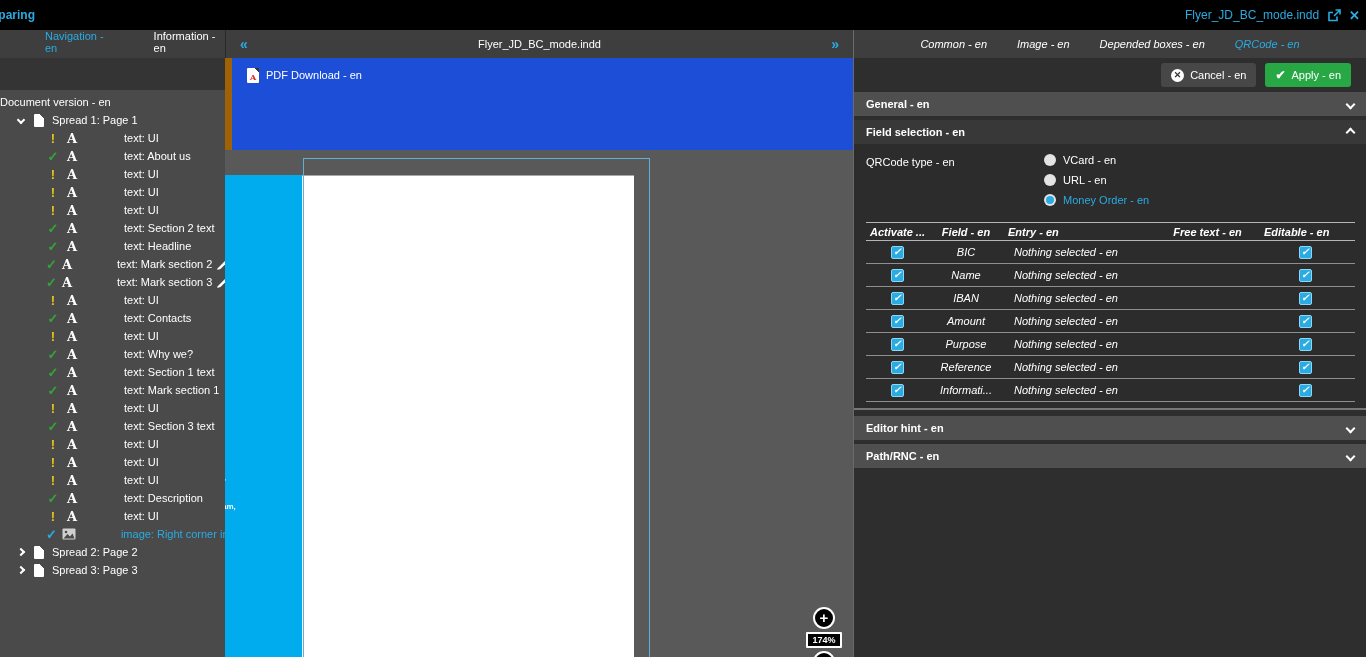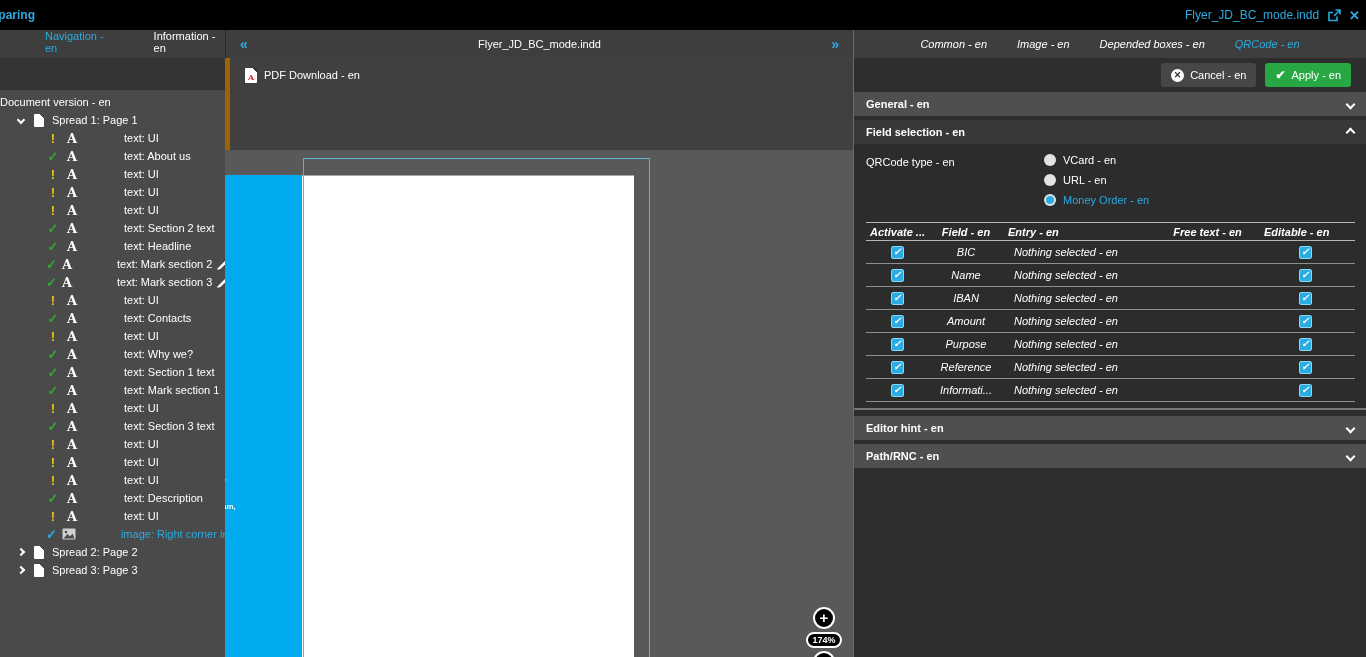--- a/index.html
+++ b/index.html
@@ -39,34 +39,34 @@
   .leaf-label{color:#fff;padding-left:40px;}
   .leaf-label.sel{color:#2aabe2;}
   .img-icon,.noedit{display:inline-flex;align-items:center;}
 
   
   #center{position:absolute;left:225px;top:30px;width:628px;height:627px;}
   #c-title{position:absolute;left:0;top:0;width:628px;height:28px;background:#3e3e3e;border-left:1px solid #2a2a2a;}
   #c-title .arrow{position:absolute;top:0;height:28px;display:flex;align-items:center;color:#2aabe2;font-size:14px;font-weight:bold;cursor:pointer;}
   #c-title .arrow.l{left:14px;} #c-title .arrow.r{right:14px;}
   #c-title .doc{position:absolute;left:0;right:0;top:0;height:28px;display:flex;align-items:center;justify-content:center;color:#fff;}
-  #c-tools{position:absolute;left:0;top:28px;width:628px;height:92px;background:#404040;border-left:5px solid #a16207;}
+  #c-tools{position:absolute;left:0;top:28px;width:628px;height:92px;background:#1d4ed8;border-left:7px solid #a16207;}
   #pdf-btn{position:absolute;left:15px;top:8px;height:18px;display:flex;align-items:center;gap:7px;cursor:pointer;}
   .pdf-icon{position:relative;display:inline-block;width:12px;height:15px;border-radius:1px;background:linear-gradient(225deg,#343434 0 3px,#fff 3px);}
   .pdf-icon::after{content:"A";position:absolute;left:0;right:0;top:4px;text-align:center;color:#d22;font-size:8px;font-weight:bold;font-family:"DejaVu Serif",serif;}
   #canvas{position:absolute;left:0;top:120px;width:628px;height:537px;background:#595959;overflow:hidden;}
   #strip{position:absolute;left:0;top:25px;width:77px;height:500px;}
   #page{position:absolute;left:77px;top:25px;width:332px;height:512px;background:#fff;border-top:1px solid #a8a8a8;}
   #sel-rect{position:absolute;left:78px;top:8px;width:347px;height:517px;border:1px solid #5fb0d8;cursor:pointer;}
   .frag{position:absolute;color:#fff;font-size:8px;font-weight:bold;}
   #frag1{left:-1px;top:327px;}
   #frag2{left:-3px;top:352px;}
   #zoomctl{position:absolute;left:577px;top:457px;width:44px;display:flex;flex-direction:column;align-items:center;gap:3px;}
   .zbtn{width:22px;height:22px;border-radius:50%;background:#000;border:2px solid #fff;color:#fff;display:flex;align-items:center;justify-content:center;font-size:15px;font-weight:bold;cursor:pointer;line-height:1;padding-bottom:1px;}
-  .zpill{background:#000;border:2px solid #fff;border-radius:8px;color:#fff;font-size:9px;font-weight:bold;padding:1px 4px;}
+  .zpill{background:#000;border:2px solid #fff;border-radius:1px;color:#fff;font-size:9px;font-weight:bold;padding:1px 4px;}
 
   
   #rightpanel{position:absolute;left:853px;top:30px;width:513px;height:627px;background:#2e2e2e;border-left:1px solid #6a6a6a;}
   #rp-tabs{position:absolute;left:0;top:0;width:100%;height:28px;background:#3e3e3e;display:flex;align-items:center;justify-content:center;gap:30px;}
   #rp-tabs .tab{cursor:pointer;font-style:italic;}
   #rp-btns{position:absolute;left:0;top:28px;width:100%;height:34px;display:flex;align-items:center;justify-content:flex-end;gap:9px;padding-right:15px;}
   .btn{height:24px;border-radius:3px;display:flex;align-items:center;gap:6px;padding:0 10px;cursor:pointer;font-size:11px;color:#fff;}
   #btn-cancel{background:#474747;}
   #btn-apply{background:#28a745;}
   .circle-x{width:13px;height:13px;border-radius:50%;background:#fff;color:#333;display:flex;align-items:center;justify-content:center;font-size:9px;font-weight:bold;line-height:1;}

